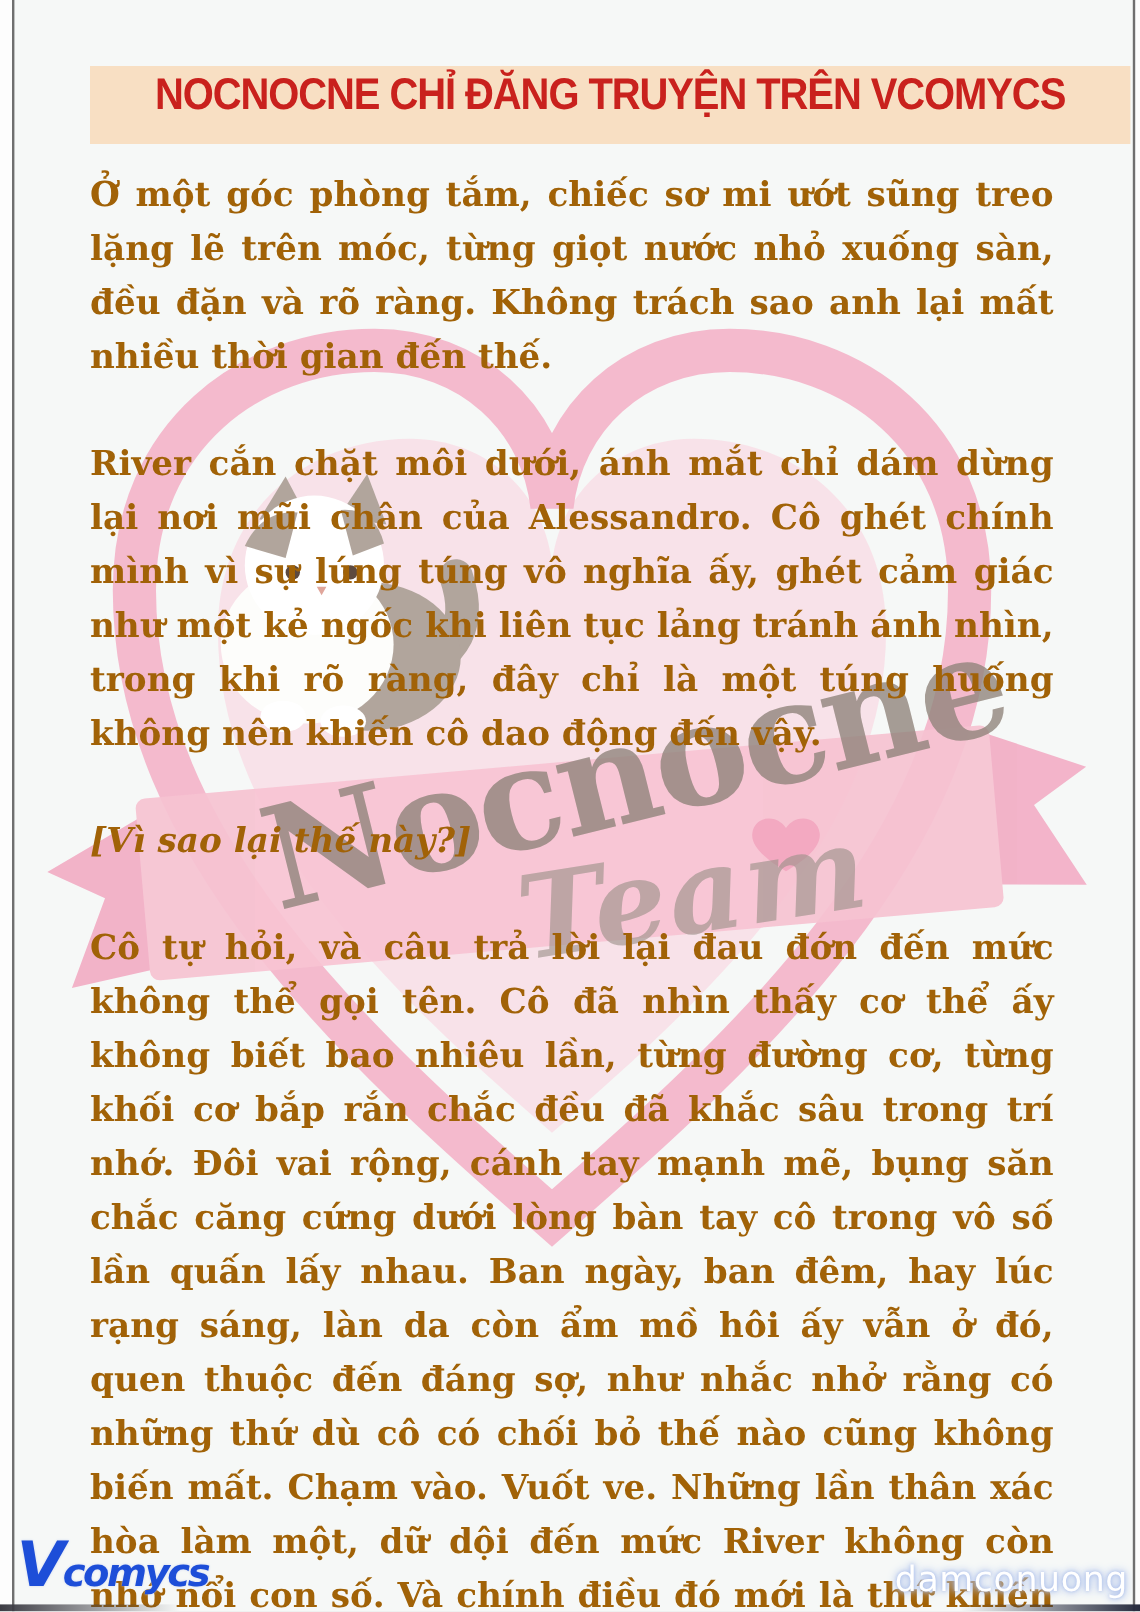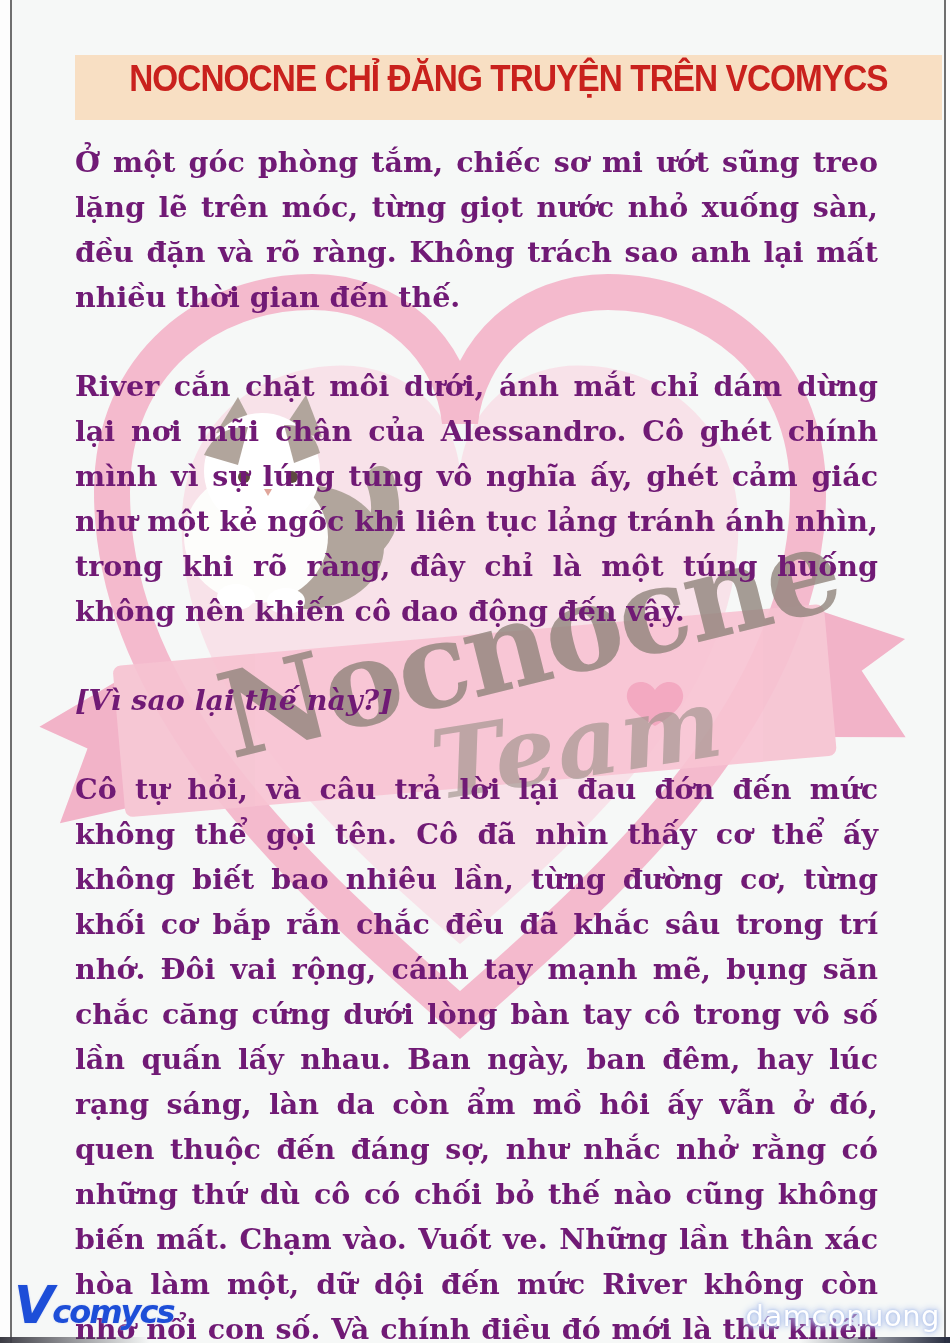--- a/index.html
+++ b/index.html
@@ -43,21 +43,21 @@
     color:#c9211d;
     transform:scaleX(0.90);
     transform-origin:center;
     white-space:nowrap;
   }
   .body-text p{
     margin:0 0 44px 0;
     font-size:28.5px;
     line-height:45px;
     font-weight:bold;
-    color:#701a75;
+    color:#a16207;
     text-align:justify;
     text-justify:inter-word;
   }
   .body-text p.first{margin-top:20px;}
   .body-text p.aside{font-style:italic;text-align:left;}
 
   
   .logo{
     position:absolute;left:14px;bottom:8px;z-index:3;
     font-family:"DejaVu Sans","Liberation Sans",sans-serif;

